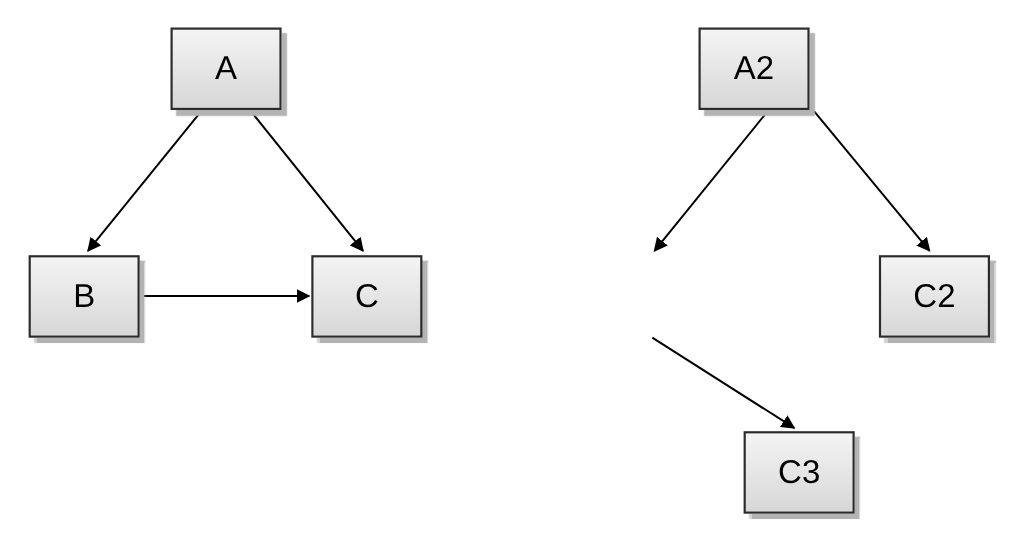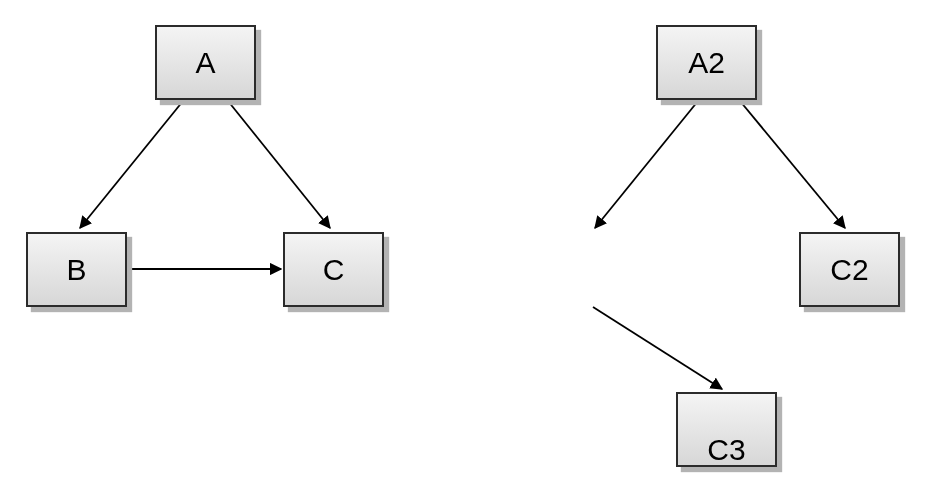--- a/index.html
+++ b/index.html
@@ -47,24 +47,24 @@
   .node .label {
     font-size: 30px;
     color: var(--node-text, #000000);
     line-height: 1;
     user-select: none;
   }
   
   .pos-a  { left: 155px; top: 25px;  }
   .pos-b  { left: 26px;  top: 232px; }
   .pos-c  { left: 283px; top: 232px; }
-  .pos-a2 { left: 656px; top: 25px;  }
+  .pos-a2 { left: 635px; top: 25px;  }
   .pos-b2 { left: 542px; top: 232px; }
   .pos-c2 { left: 799px; top: 232px; }
-  .pos-c3 { left: 676px; top: 392px; align-items: flex-end; }
+  .pos-c3 { left: 676px; top: 392px; }
 </style>
 </head>
 <body>
 
 <div class="canvas">
 
   <svg class="edges" viewBox="0 0 940 504" xmlns="http://www.w3.org/2000/svg">
     <defs>
       <marker id="arrowhead" viewBox="0 0 10 10" refX="9" refY="5" markerWidth="7" markerHeight="7" orient="auto">
         <path d="M 0 0 L 10 5 L 0 10 z"></path>

